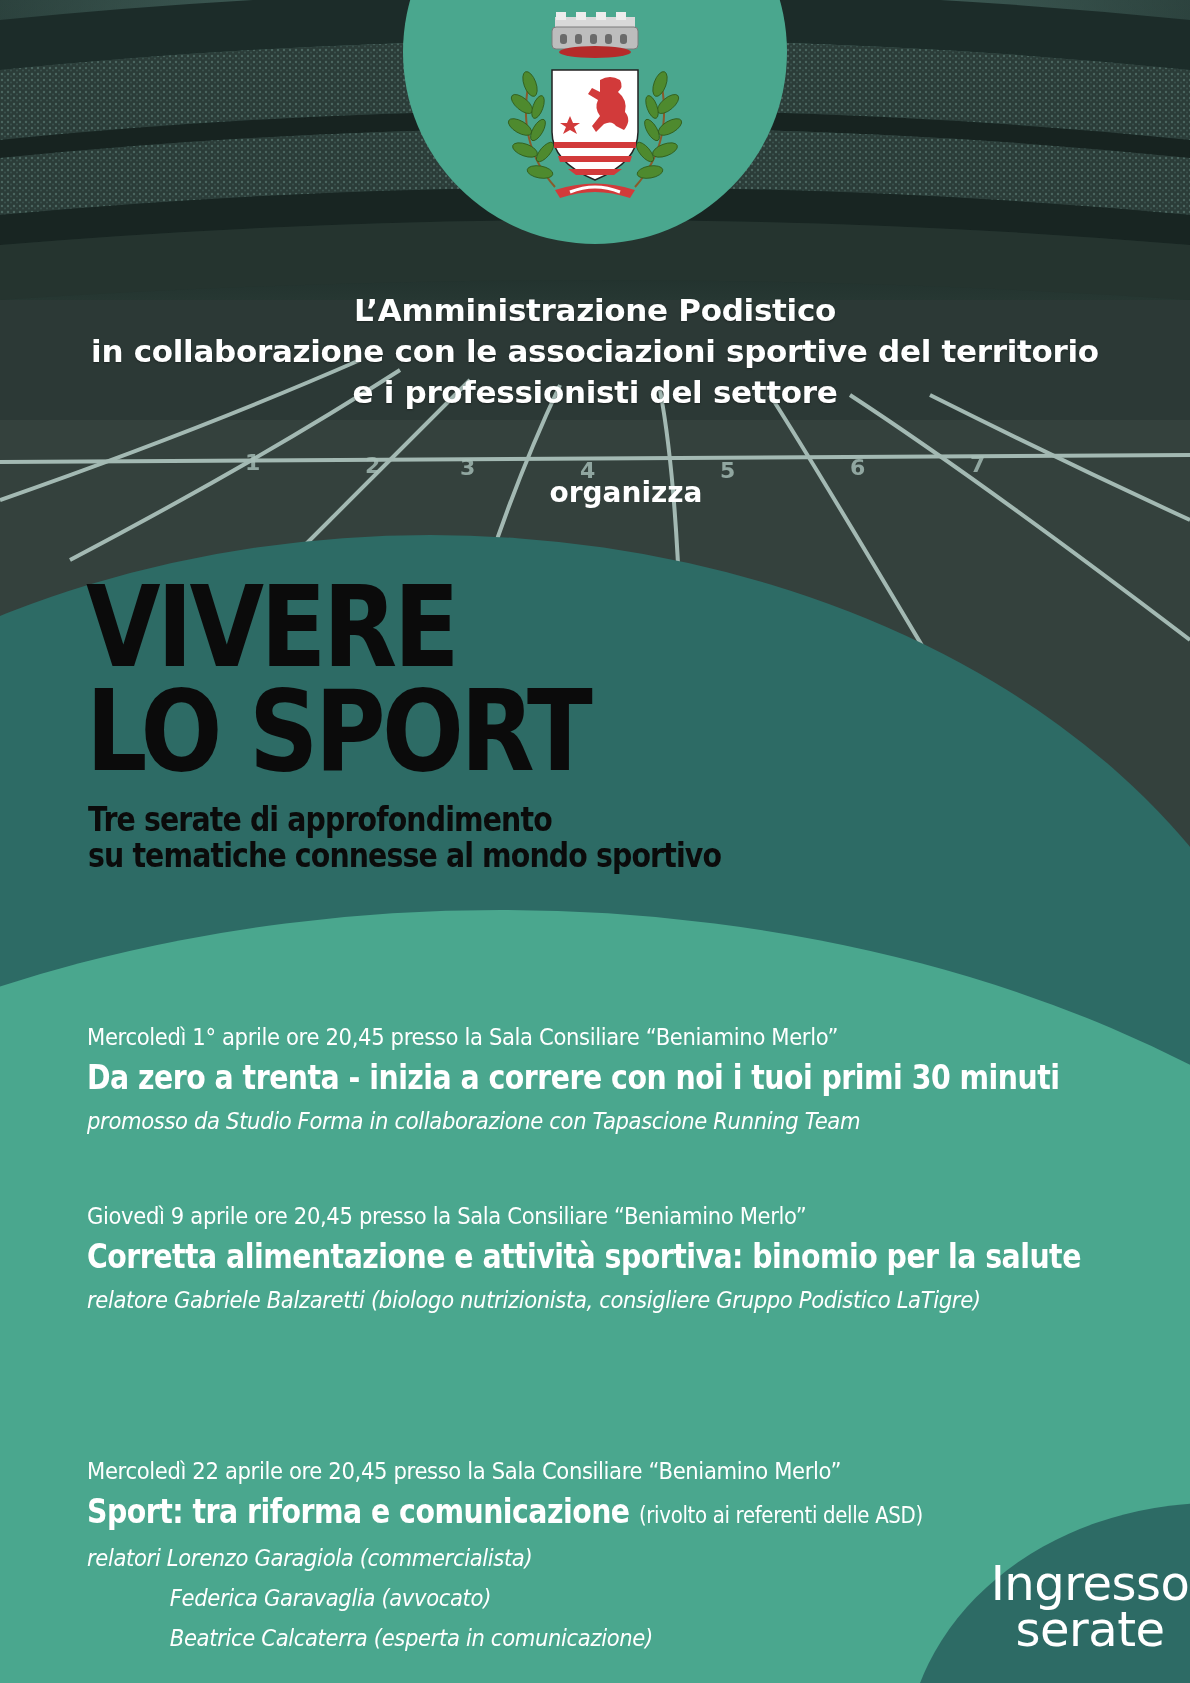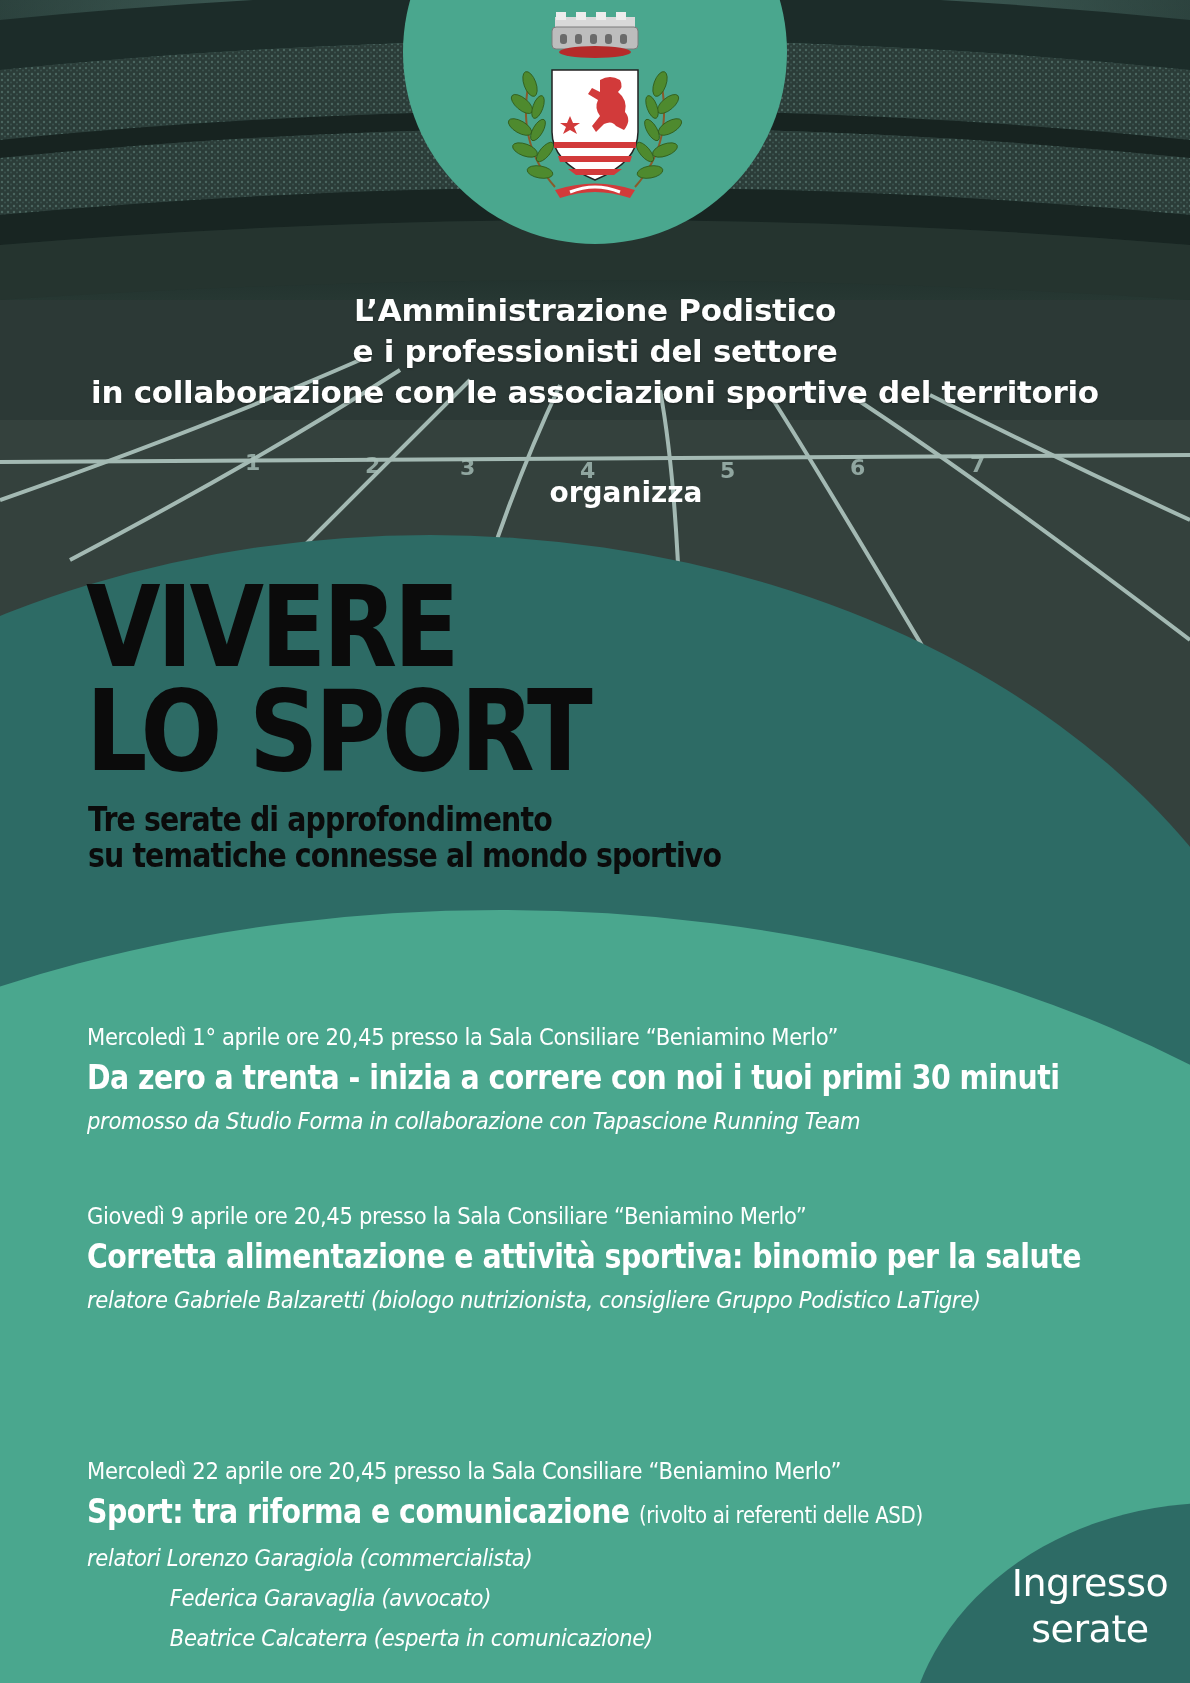--- a/index.html
+++ b/index.html
@@ -60,21 +60,21 @@
 
   .event { position: absolute; left: 87px; color: #ffffff; font-family: "DejaVu Sans", sans-serif; }
   .event .when { font-size: 23px; line-height: 30px; letter-spacing: -0.4px; transform: scaleX(0.92); transform-origin: left top; white-space: nowrap; }
   .event .what { font-size: 33px; line-height: 44px; font-weight: bold; letter-spacing: -0.6px; margin-top: 4px; transform: scaleX(0.86); transform-origin: left top; white-space: nowrap; }
   .event .what .note { font-size: 23px; font-weight: normal; letter-spacing: -0.4px; }
   .event .who { font-size: 23px; line-height: 30px; font-style: italic; letter-spacing: -0.4px; margin-top: 6px; transform: scaleX(0.92); transform-origin: left top; white-space: nowrap; }
   .event .who.indent { padding-left: 90px; margin-top: 10px; }
 
   .ingresso {
     position: absolute; left: 990px; top: 1560px; width: 200px; text-align: center;
-    color: #ffffff; font-family: "DejaVu Sans", sans-serif; font-size: 38px; line-height: 46px;
+    color: #ffffff; font-family: "DejaVu Sans", sans-serif; font-size: 48px; line-height: 46px;
     letter-spacing: -0.5px;
   }
 </style>
 </head>
 <body>
 
 <div class="poster">
 
   <svg class="stands" viewBox="0 0 1190 520" preserveAspectRatio="none">
     <defs>
@@ -168,22 +168,22 @@
     <path d="M100,68 Q110,62 120,68 Q124,75 118,80 Q128,88 125,100 Q132,108 124,118 L116,114 Q112,108 104,112 L96,120 L92,114 L100,104 Q94,96 98,88 L88,82 L92,76 L100,80 Z" fill="#d23a3a"></path>
 
     <path d="M70,104 L73,111 L80,111 L74,115 L77,122 L70,118 L63,122 L66,115 L60,111 L67,111 Z" fill="#d23a3a"></path>
 
     <path d="M55,178 Q95,165 135,178 L130,186 Q95,174 60,186 Z" fill="#d23a3a"></path>
     <path d="M70,180 Q95,170 120,180" stroke="#ffffff" stroke-width="3" fill="none"></path>
   </svg>
 
   <div class="intro">
     <div>L’Amministrazione Podistico</div>
+    <div>in collaborazione con le associazioni sportive del territorio</div>
     <div>e i professionisti del settore</div>
-    <div>in collaborazione con le associazioni sportive del territorio</div>
   </div>
   <div class="organizza">organizza</div>
 
   <div class="shape-dark"></div>
   <div class="shape-light"></div>
   <div class="shape-badge"></div>
 
   <div class="title">
     <div>VIVERE</div>
     <div>LO SPORT</div>

